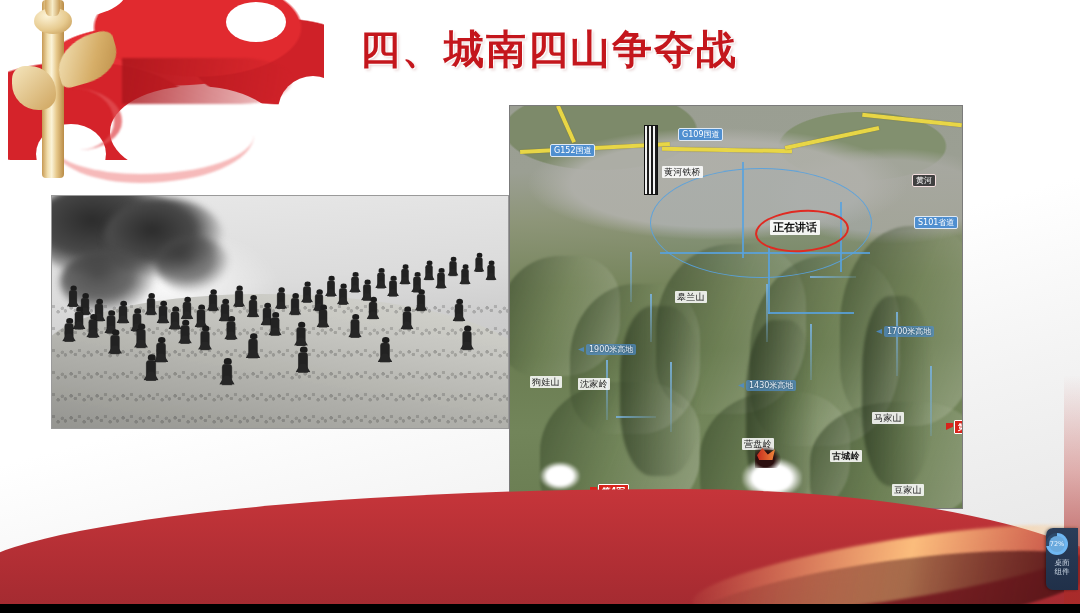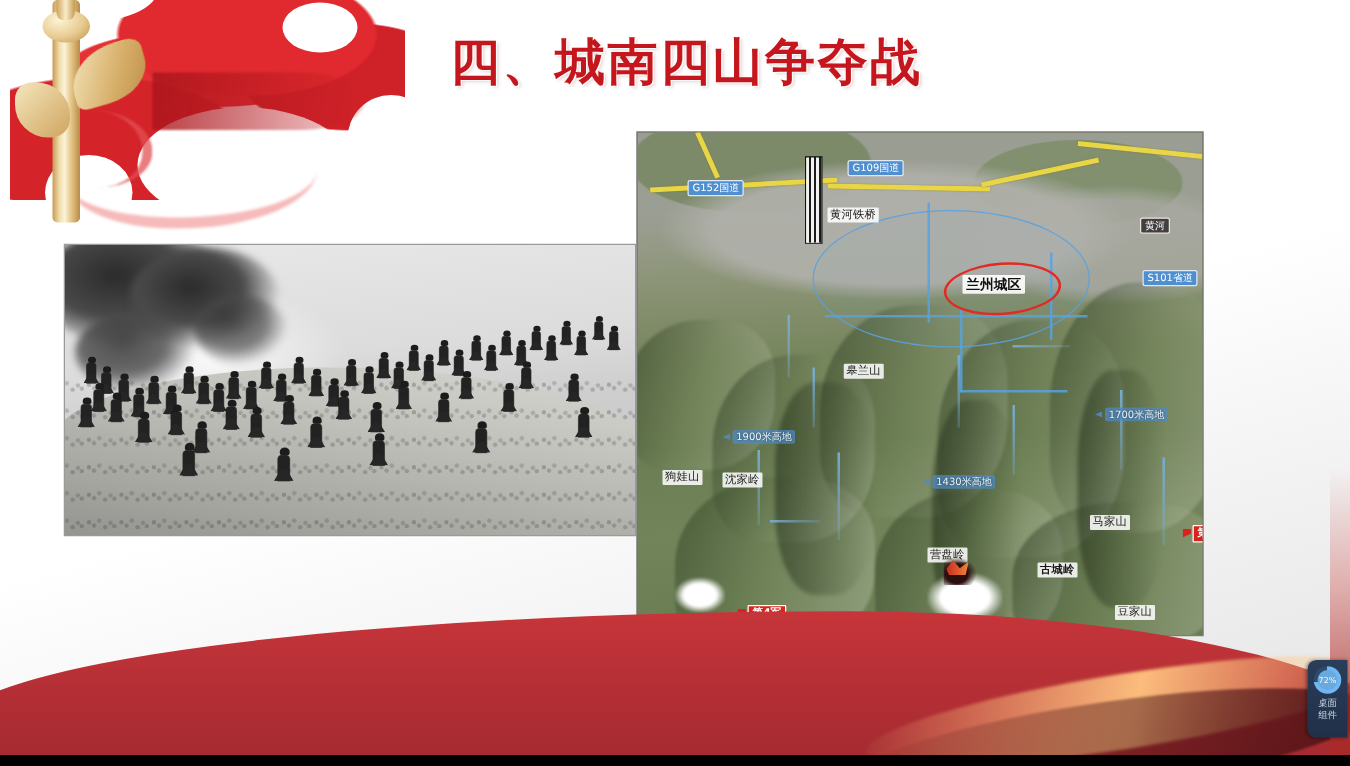--- a/index.html
+++ b/index.html
@@ -291,21 +291,21 @@
   .hwy-shield{
     position:absolute;
     font-family:"DejaVu Sans", sans-serif;
     font-size:8px; color:#fff;
     background:#4f8fd0;
     border:1px solid #dfe9f4;
     border-radius:2px;
     padding:0 3px; line-height:11px;
     white-space:nowrap;
   }
-  .hwy-shield.red{ background:#404040; border-color:#f4dede; }
+  .hwy-shield.red{ background:#404040; border-color:#f4dede;font-family:Liberation Mono, monospace; }
   .unit-mark{
     position:absolute;
     font-family:"DejaVu Sans", sans-serif;
     font-size:8.5px; color:#fff; font-weight:700;
     background:#d8241c;
     border:1px solid #fff;
     border-radius:1px;
     padding:0 3px; line-height:12px;
     white-space:nowrap;
   }
@@ -366,21 +366,21 @@
     font-family:"DejaVu Sans", sans-serif;
     font-size:11px; color:#e6e6e6; white-space:nowrap;
     letter-spacing:.3px;
   }
 
   
   .float-widget{
     position:absolute; right:2px; top:528px; width:32px; height:62px;
     background: linear-gradient(180deg,#2a3d59,#203049);
     border-radius:7px 0 0 7px;
-    display:flex; flex-direction:column; align-items:center;
+    display:flex; flex-direction:column; 
     padding-top:5px; box-sizing:border-box;
     box-shadow:-1px 0 3px rgba(0,0,0,.4);
   }
   .float-ring{
     width:22px; height:22px; border-radius:50%;
     background: conic-gradient(#6fb7f2 0 72%, #2d4a6b 72% 100%);
     display:flex; align-items:center; justify-content:center;
     position:relative;
   }
   .float-ring span{
@@ -536,21 +536,21 @@
       <div class="ring-road" style="left:140px;top:62px;width:220px;height:108px;"></div>
       <div class="blue-line" style="left:232px;top:56px;width:1.6px;height:96px;"></div>
       <div class="blue-line" style="left:150px;top:146px;width:210px;height:1.6px;"></div>
       <div class="blue-line" style="left:258px;top:140px;width:1.6px;height:68px;"></div>
       <div class="blue-line" style="left:330px;top:96px;width:1.6px;height:70px;"></div>
       <div class="blue-line" style="left:258px;top:206px;width:86px;height:1.6px;"></div>
 
       <div class="bridge-mark"></div>
 
       <div class="red-ellipse"></div>
-      <div class="label-city">兰州城区</div>
+      <div class="label-city">正在讲话</div>
 
       <div class="map-label" style="left:152px;top:48px;margin-top:12px;">黄河铁桥</div>
 
       <div class="hwy-shield" style="left:40px;top:38px;">G152国道</div>
       <div class="hwy-shield" style="left:168px;top:22px;">G109国道</div>
       <div class="hwy-shield" style="left:404px;top:110px;">S101省道</div>
       <div class="hwy-shield red" style="left:402px;top:68px;">黄河</div>
 
       <div class="map-label" style="left:165px;top:185px;">皋兰山</div>
       <div class="map-label" style="left:20px;top:270px;">狗娃山</div>

